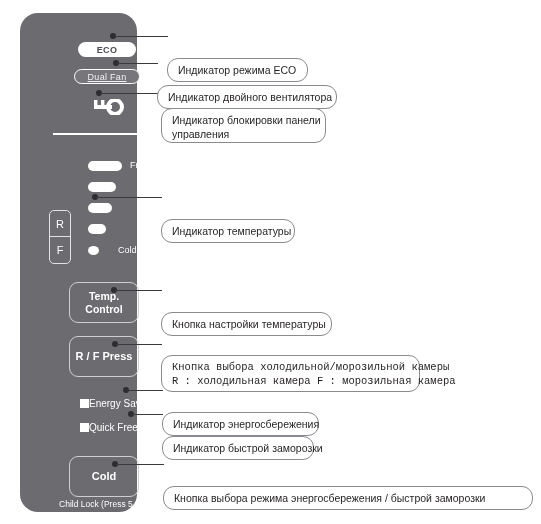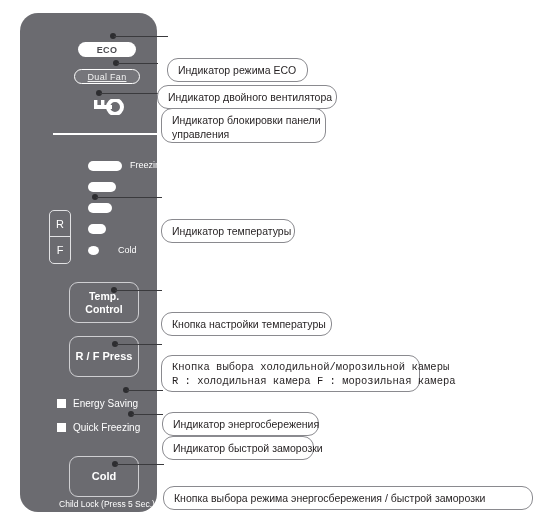--- a/index.html
+++ b/index.html
@@ -8,21 +8,21 @@
     background:#ffffff;
     font-family:"Liberation Sans", sans-serif;
     overflow:hidden;
   }
   #stage{position:relative;width:541px;height:524px;}
 
   
   .panel{
     position:absolute;
     left:20px; top:13px;
-    width:137px; height:499px;
+    width:117px; height:499px;
     background:#6b6b70;
     border-radius:18px;
   }
 
   
   .pill{
     position:absolute;
     height:15px;
     border-radius:9px;
     display:flex;align-items:center;justify-content:center;
@@ -81,21 +81,21 @@
     background:transparent;color:#ffffff;
     display:flex;align-items:center;justify-content:center;
     text-align:center;font-weight:bold;box-sizing:border-box;
     line-height:1.18;
   }
   .btn-temp{left:49px;top:269px;width:70px;height:41px;font-size:10.5px;}
   .btn-rf{left:49px;top:323px;width:70px;height:41px;font-size:11px;}
   .btn-mode{left:49px;top:443px;width:70px;height:41px;font-size:11px;}
 
   
-  .sq-row{position:absolute;display:flex;align-items:center;gap:7px;}
+  .sq-row{position:absolute;display:flex;align-items:center;margin-left:23px;}
   .sq{width:9px;height:9px;background:#ffffff;}
   .sq-lbl{font-size:10px;color:#ffffff;white-space:nowrap;}
   .row-energy{left:37px;top:385px;}
   .row-quick{left:37px;top:409px;}
 
   
   .childlock{
     position:absolute;left:27px;top:486px;width:120px;
     text-align:center;font-size:8.5px;color:#ffffff;white-space:nowrap;
   }

